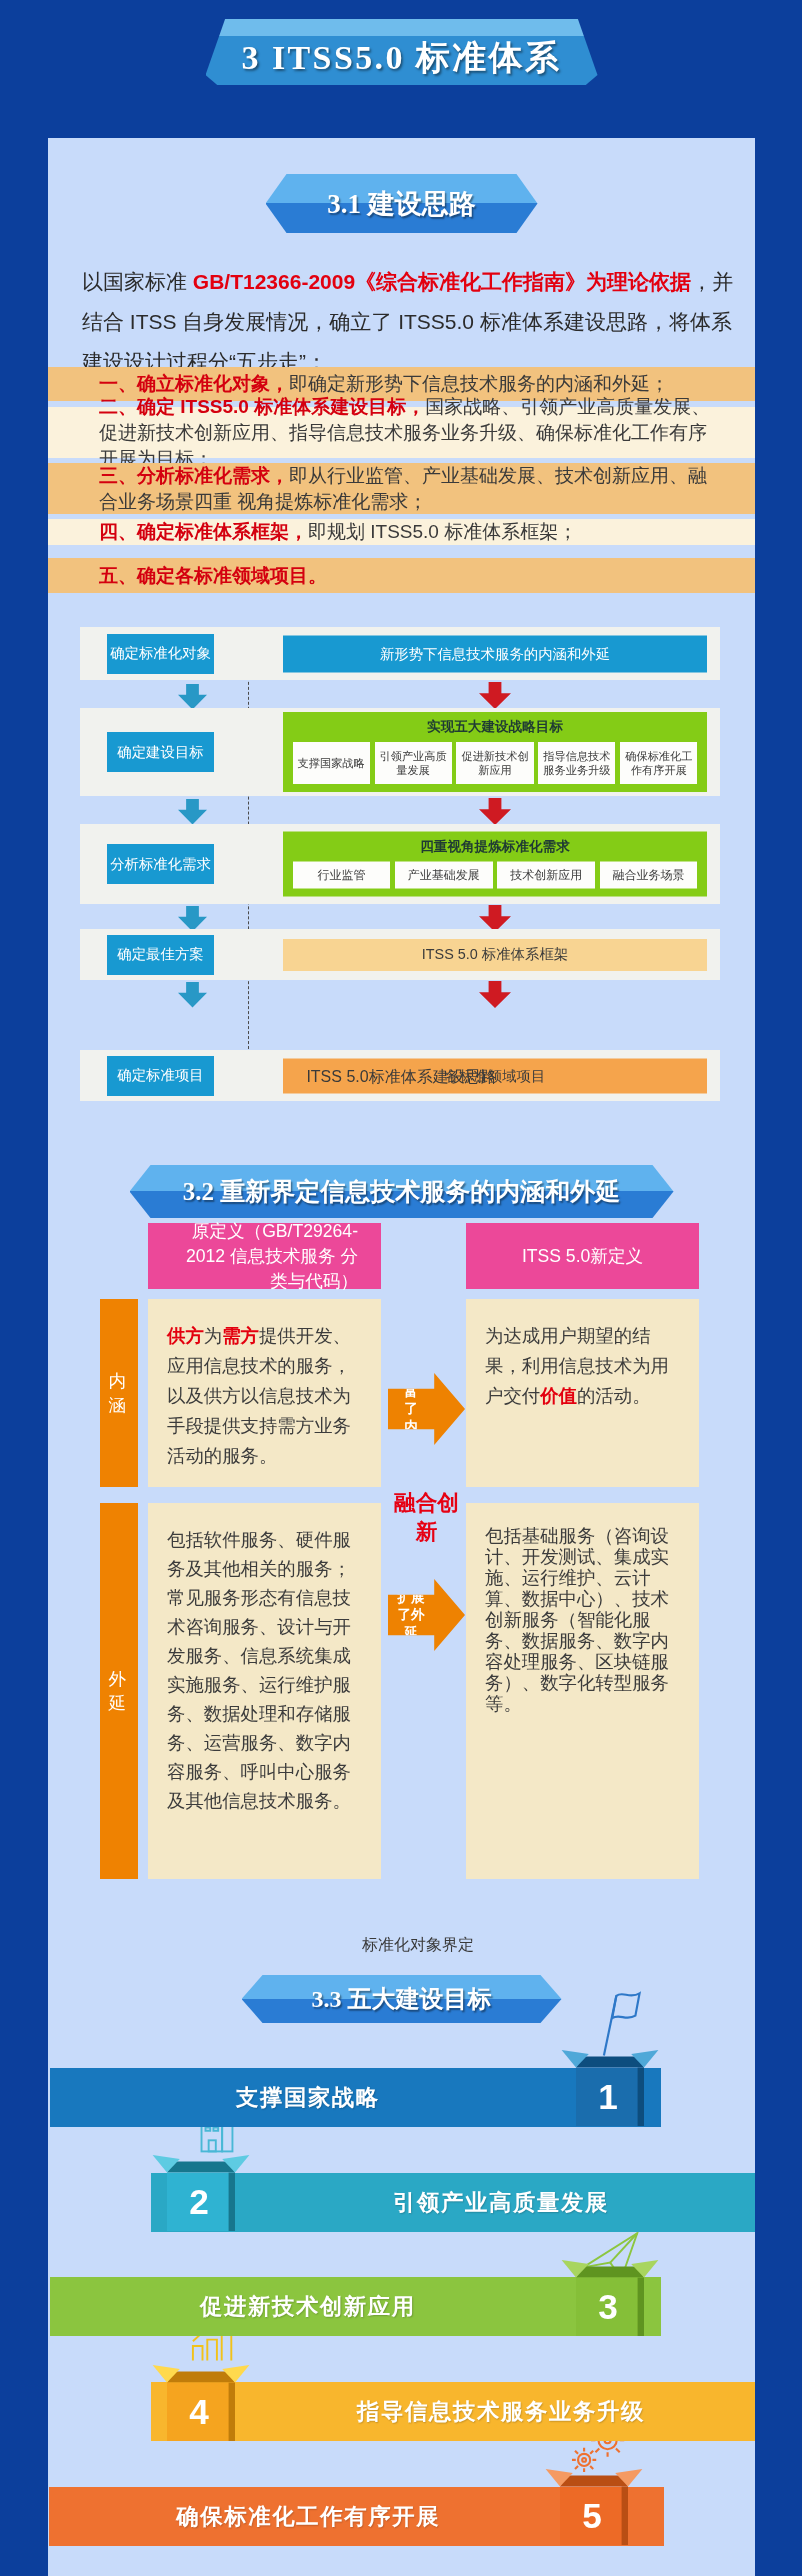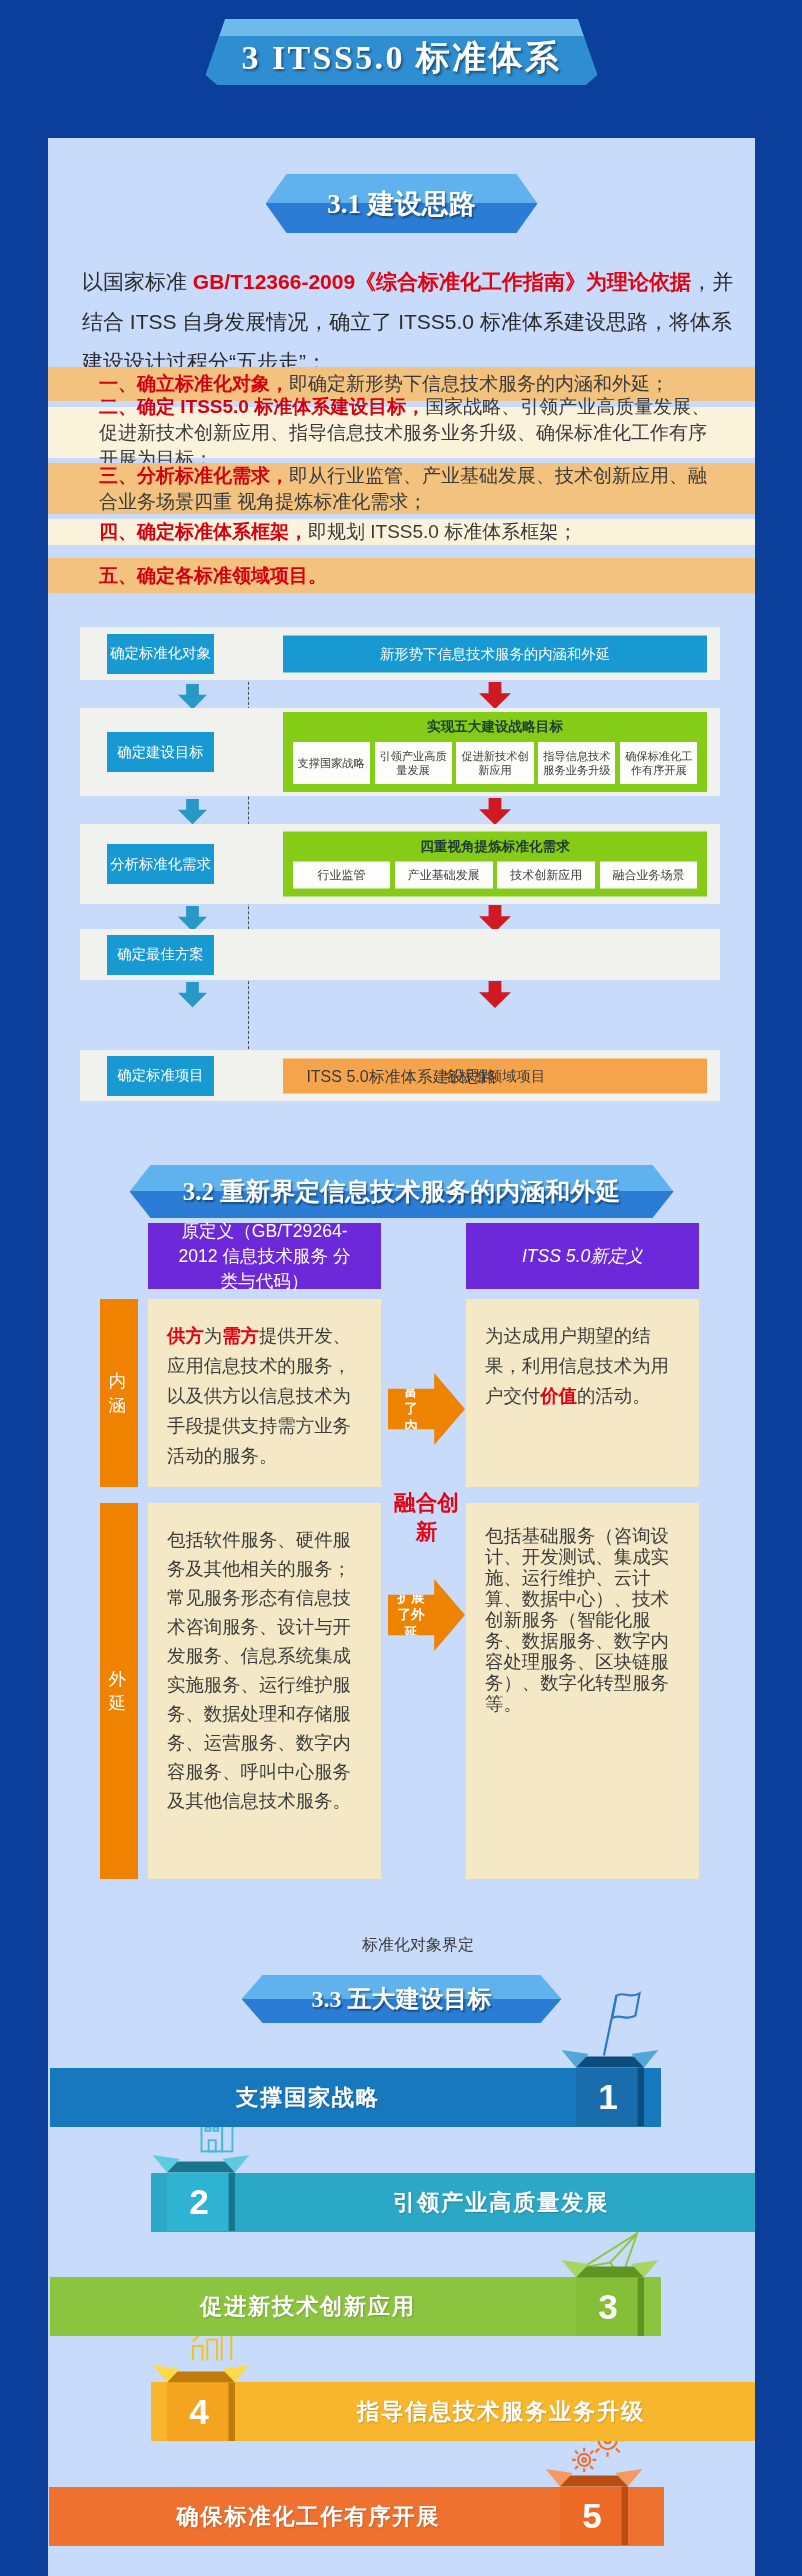--- a/index.html
+++ b/index.html
@@ -63,22 +63,22 @@
   .dashline { position:absolute; left:200px; top:489px; height:432px; width:0;
     border-left:1.6px dashed #4a4a4a; }
   .arrow { position:absolute; }
   .arrow-blue { width:29px; height:25.6px; background:#2898c6;
     clip-path:polygon(28% 0,72% 0,72% 42%,100% 42%,50% 100%,0 42%,28% 42%); }
   .arrow-red { width:32px; height:27px; background:#cf1a22;
     clip-path:polygon(30% 0,70% 0,70% 42%,100% 42%,50% 100%,0 42%,30% 42%); }
   .caption { position:absolute; left:0; width:707px; text-align:center; color:#3a3a3a; font-size:16px; }
 
   
-  .cmp-head { position:absolute; width:233px; background:#6d28d9; color:#fff; font-size:17.6px; line-height:25px;
-    display:flex; align-items:center; justify-content:center; text-align:center; padding:0 23px; height:66px; top:1085px; }
+  .cmp-head { position:absolute; width:233px; background:#ec4899; color:#fff; font-size:17.6px; line-height:25px;
+    display:flex; align-items:center; justify-content:center; text-align:right; padding:0 23px; height:66px; top:1085px; }
   .cmp-tab { position:absolute; left:52px; width:38px; background:#ef8201; color:#fff; font-size:17.6px;
     display:flex; flex-direction:column; align-items:center; justify-content:center; line-height:24px; }
   .cmp-box { position:absolute; width:233px; background:#f4e8c7; color:#3c3c3c; font-size:18.4px;
     line-height:30px; padding:22.4px 19px; }
   .cmp-arrow { position:absolute; left:340px; width:77px; height:72px; background:#ee8201;
     clip-path:polygon(0 22%,60% 22%,60% 0,100% 50%,60% 100%,60% 78%,0 78%); }
   .cmp-arrow span { position:absolute; left:0; top:0; width:60%; height:100%; display:flex; align-items:center;
     justify-content:center; text-align:center; color:#fff; font-size:13.6px; line-height:17.6px; font-weight:bold; }
   .fusion { position:absolute; left:340px; top:1350px; width:77px; text-align:center; color:#e60113;
     font-size:21.6px; font-weight:bold; line-height:29px; }
@@ -162,37 +162,38 @@
           <div class="pbox short">技术创新应用</div>
           <div class="pbox short">融合业务场景</div>
         </div>
       </div>
     </div>
     <div class="arrow arrow-blue" style="left:130px;top:768px;"></div>
     <div class="arrow arrow-red" style="left:431px;top:767px;"></div>
 
     <div class="flow-row" style="top:791px;height:51px;">
       <div class="flow-label">确定最佳方案</div>
+      <div class="flow-right flow-tanbar">ITSS 5.0 标准体系框架</div>
     </div>
     <div class="arrow arrow-blue" style="left:130px;top:844px;"></div>
     <div class="arrow arrow-red" style="left:431px;top:843px;"></div>
 
     <div class="flow-row" style="top:868px;height:51px;margin-top:44px;">
       <div class="flow-label">确定标准项目</div>
       <div class="flow-right flow-orangebar">各标准领域项目</div>
     </div>
 
     <div class="caption" style="top:929px;">ITSS 5.0标准体系建设思路</div>
 
     <div class="sec-ribbon r32">
       <span>3.2 重新界定信息技术服务的内涵和外延</span>
     </div>
 
     <div class="cmp-head" style="left:100px;">原定义（GB/T29264-2012 信息技术服务 分类与代码）</div>
-    <div class="cmp-head" style="left:418px;font-style:italic;">ITSS 5.0新定义</div>
+    <div class="cmp-head" style="left:418px;">ITSS 5.0新定义</div>
 
     <div class="cmp-tab" style="top:1161px;height:188px;">
       <span style="width:21px;">内涵</span>
     </div>
     <div class="cmp-box" style="left:100px;top:1161px;height:188px;"><span class="redbold">供方</span><span>为</span><span class="redbold">需方</span><span>提供开发、应用信息技术的服务，以及供方以信息技术为手段提供支持需方业务活动的服务。</span></div>
     <div class="cmp-box" style="left:418px;top:1161px;height:188px;"><span>为达成用户期望的结果，利用信息技术为用户交付</span><span class="redbold">价值</span><span>的活动。</span></div>
     <div class="cmp-arrow" style="top:1235px;">
       <span style="padding:0 21px;">丰富了内涵</span>
     </div>
 

